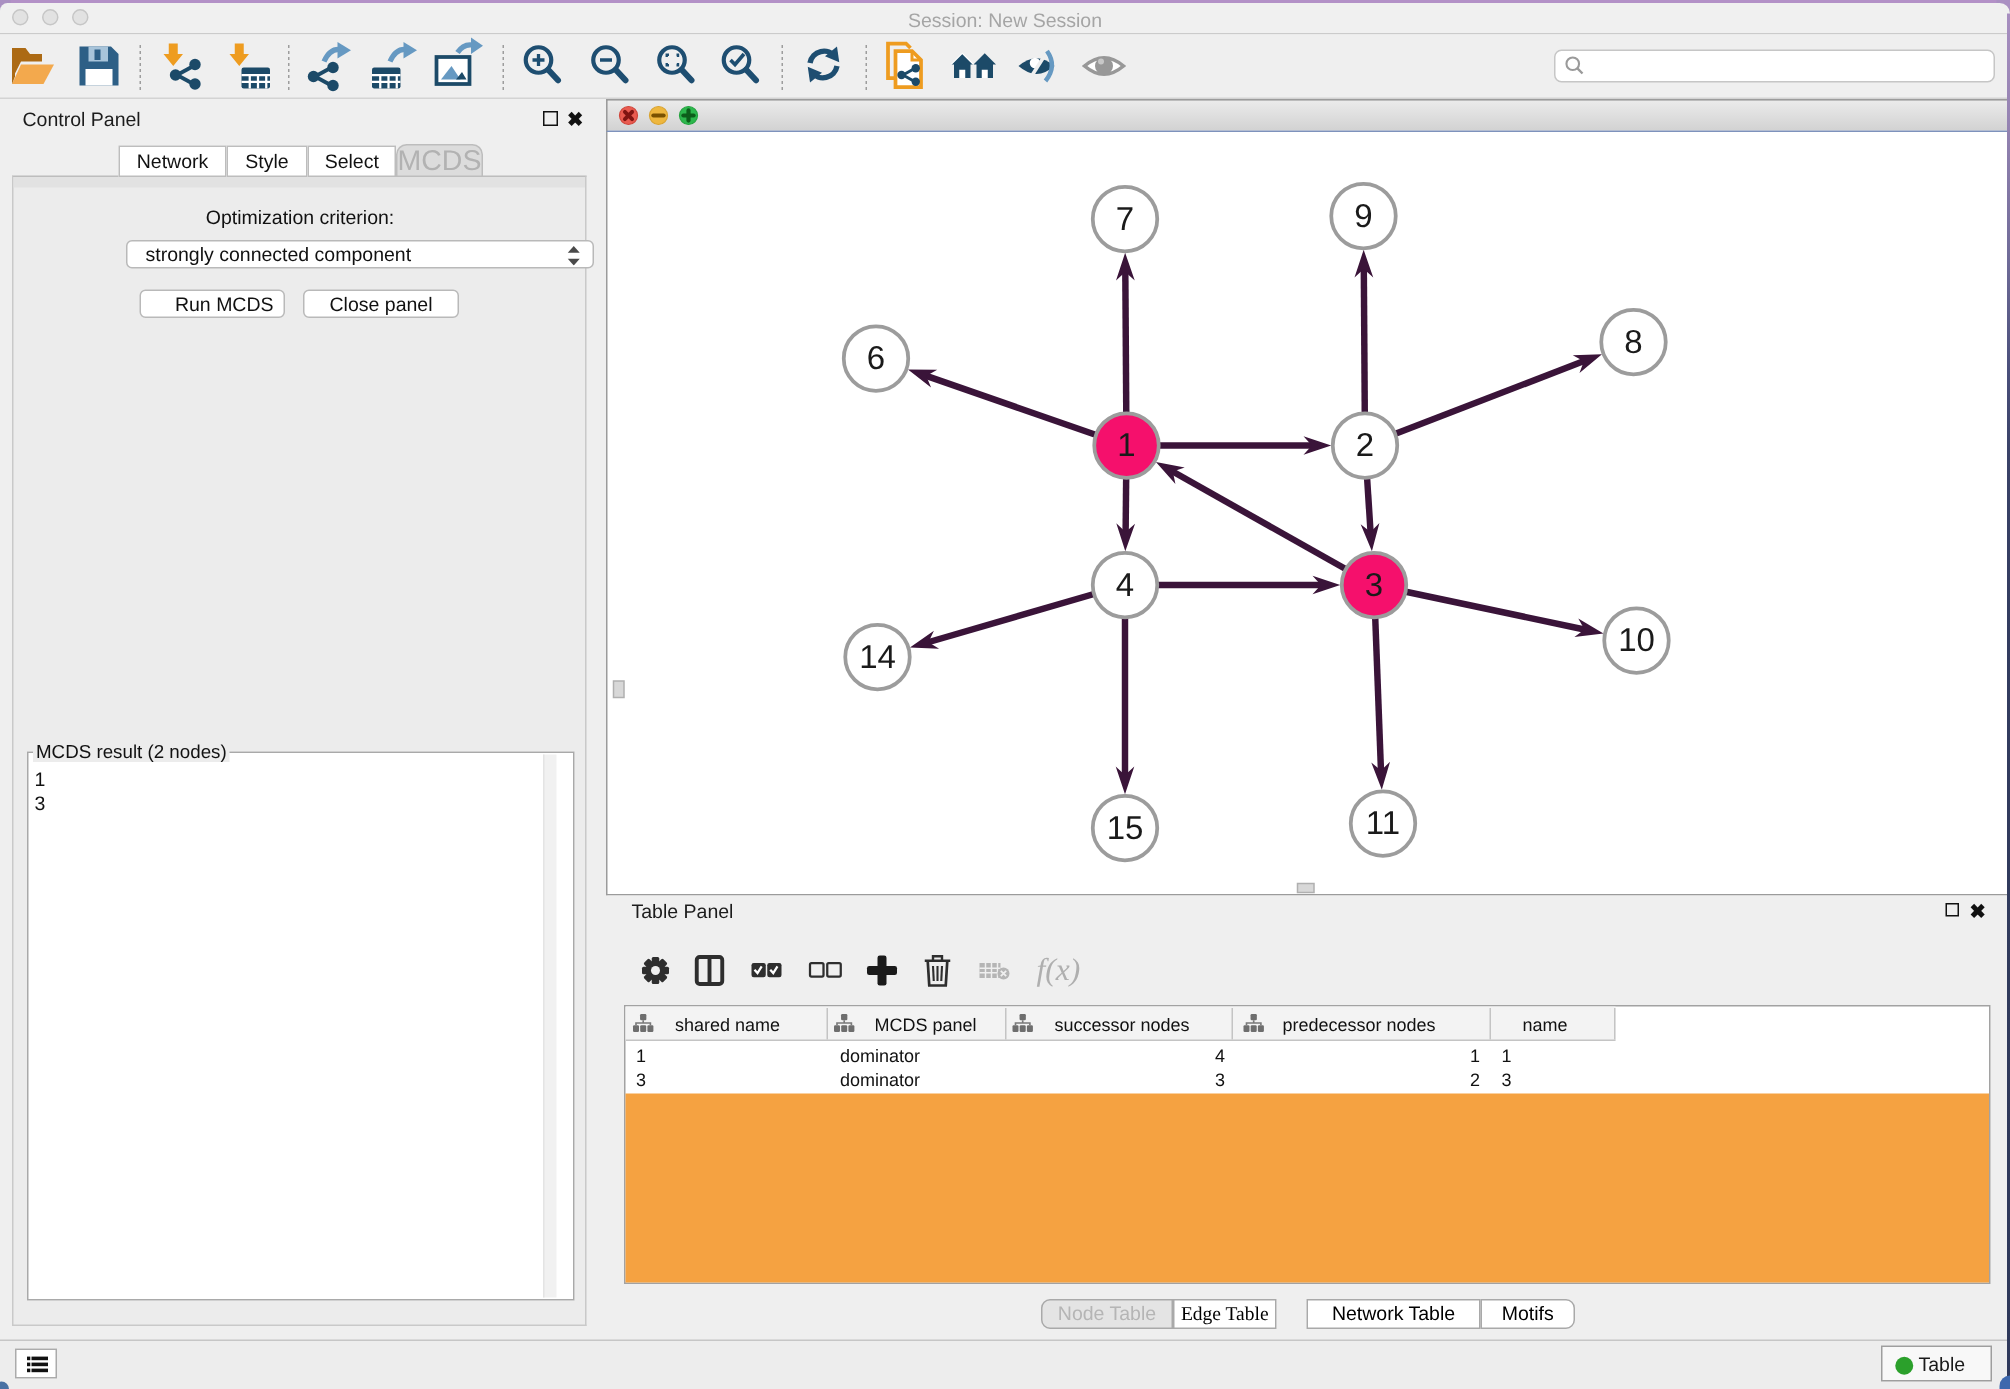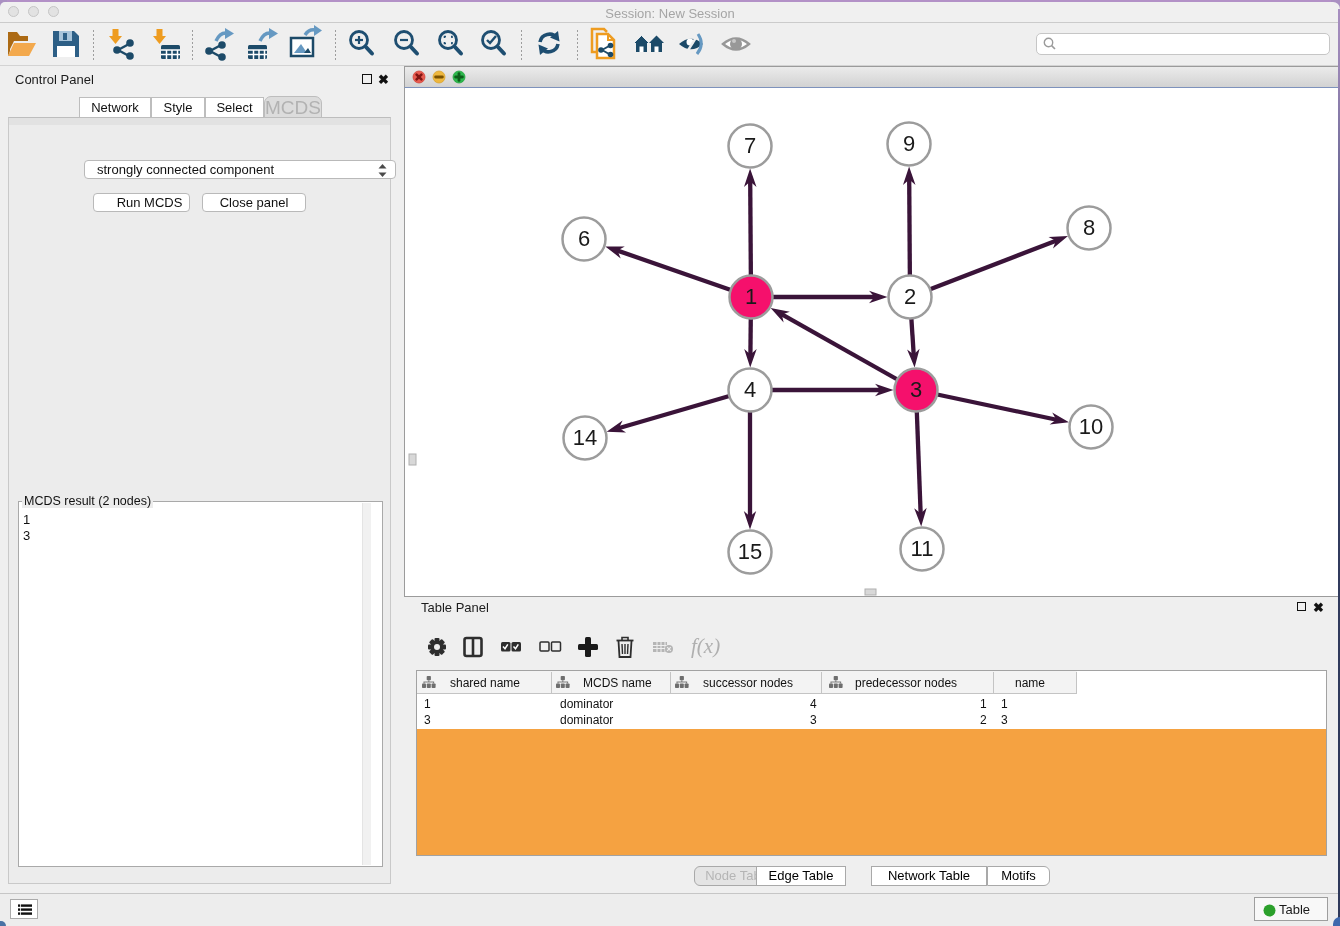--- a/index.html
+++ b/index.html
@@ -218,20 +218,21 @@
 
   <div class="abs" id="cp-title">Control Panel</div>
   <div class="abs" id="cp-float"></div>
   <div class="abs" id="cp-close">✖</div>
   <div class="abs" id="cp-pane"></div>
   <div class="abs" id="cp-band"></div>
   <div class="tab" style="left:79px; width:72px;">Network</div>
   <div class="tab" style="left:151px; width:54px;">Style</div>
   <div class="tab" style="left:205px; width:59px;">Select</div>
   <div id="tab-mcds" style="left:264px; width:58px;">MCDS</div>
+  <div class="abs" id="opt-label">Optimization criterion:</div>
   <div class="abs" id="opt-select">strongly connected component
     <svg width="9" height="13" viewBox="0 0 9 13" style="position:absolute; right:8px; top:3px;">
       <polygon points="4.5,0 8.5,4.5 0.5,4.5" fill="#4a4a4a"></polygon>
       <polygon points="4.5,13 8.5,8.5 0.5,8.5" fill="#4a4a4a"></polygon>
     </svg>
   </div>
   <div class="btn" style="left:93px; width:97px;padding-left:16px;">Run MCDS</div>
   <div class="btn" style="left:202px; width:104px;">Close panel</div>
   <div class="abs" id="mcds-group"></div>
   <div class="abs" id="mcds-legend">MCDS result (2 nodes)</div>
@@ -410,37 +411,37 @@
     </g>
   </svg>
   <div class="abs" id="tview"></div>
   <div class="abs" id="thead"></div>
   <div class="hsep" style="left:551px"></div>
   <div class="hsep" style="left:670px"></div>
   <div class="hsep" style="left:821px"></div>
   <div class="hsep" style="left:993px"></div>
   <div class="hsep" style="left:1076px"></div>
   <div class="hlab" style="left:450px">shared name</div>
-  <div class="hlab" style="left:583px">MCDS name</div>
+  <div class="hlab" style="left:583px">MCDS panel</div>
   <div class="hlab" style="left:703px">successor nodes</div>
   <div class="hlab" style="left:855px">predecessor nodes</div>
   <div class="hlab" style="left:1015px">name</div>
   <div class="abs" id="orange"></div>
   <div class="cell" style="left:424px; top:697px;">1</div>
   <div class="cell" style="left:560px; top:697px;">dominator</div>
   <div class="cell" style="left:810px; top:697px;">4</div>
   <div class="cell" style="left:980px; top:697px;">1</div>
   <div class="cell" style="left:1001px; top:697px;">1</div>
   <div class="cell" style="left:424px; top:713px;">3</div>
   <div class="cell" style="left:560px; top:713px;">dominator</div>
   <div class="cell" style="left:810px; top:713px;">3</div>
   <div class="cell" style="left:980px; top:713px;">2</div>
   <div class="cell" style="left:1001px; top:713px;">3</div>
   <div class="btab" style="left:694px; width:88px; background:#E4E4E4; color:#B5B5B5; border-radius:6px 0 0 6px;">Node Table</div>
-  <div class="btab" style="left:756px; width:90px;">Edge Table</div>
+  <div class="btab" style="left:782px; width:69px;font-family:Liberation Serif, serif;">Edge Table</div>
   <div class="btab" style="left:871px; width:116px;">Network Table</div>
   <div class="btab" style="left:987px; width:63px; border-radius:0 6px 6px 0;">Motifs</div>
 
   <div class="abs" id="statusbar"></div>
   <div class="abs" id="stat-left">
     <svg width="26" height="18" viewBox="0 0 26 18" style="display:block;">
       <g fill="#111">
         <rect x="7" y="4.4" width="2.2" height="2.4"></rect>
           <rect x="10" y="4.4" width="11" height="2.4"></rect>
         <rect x="7" y="8.4" width="2.2" height="2.4"></rect>

